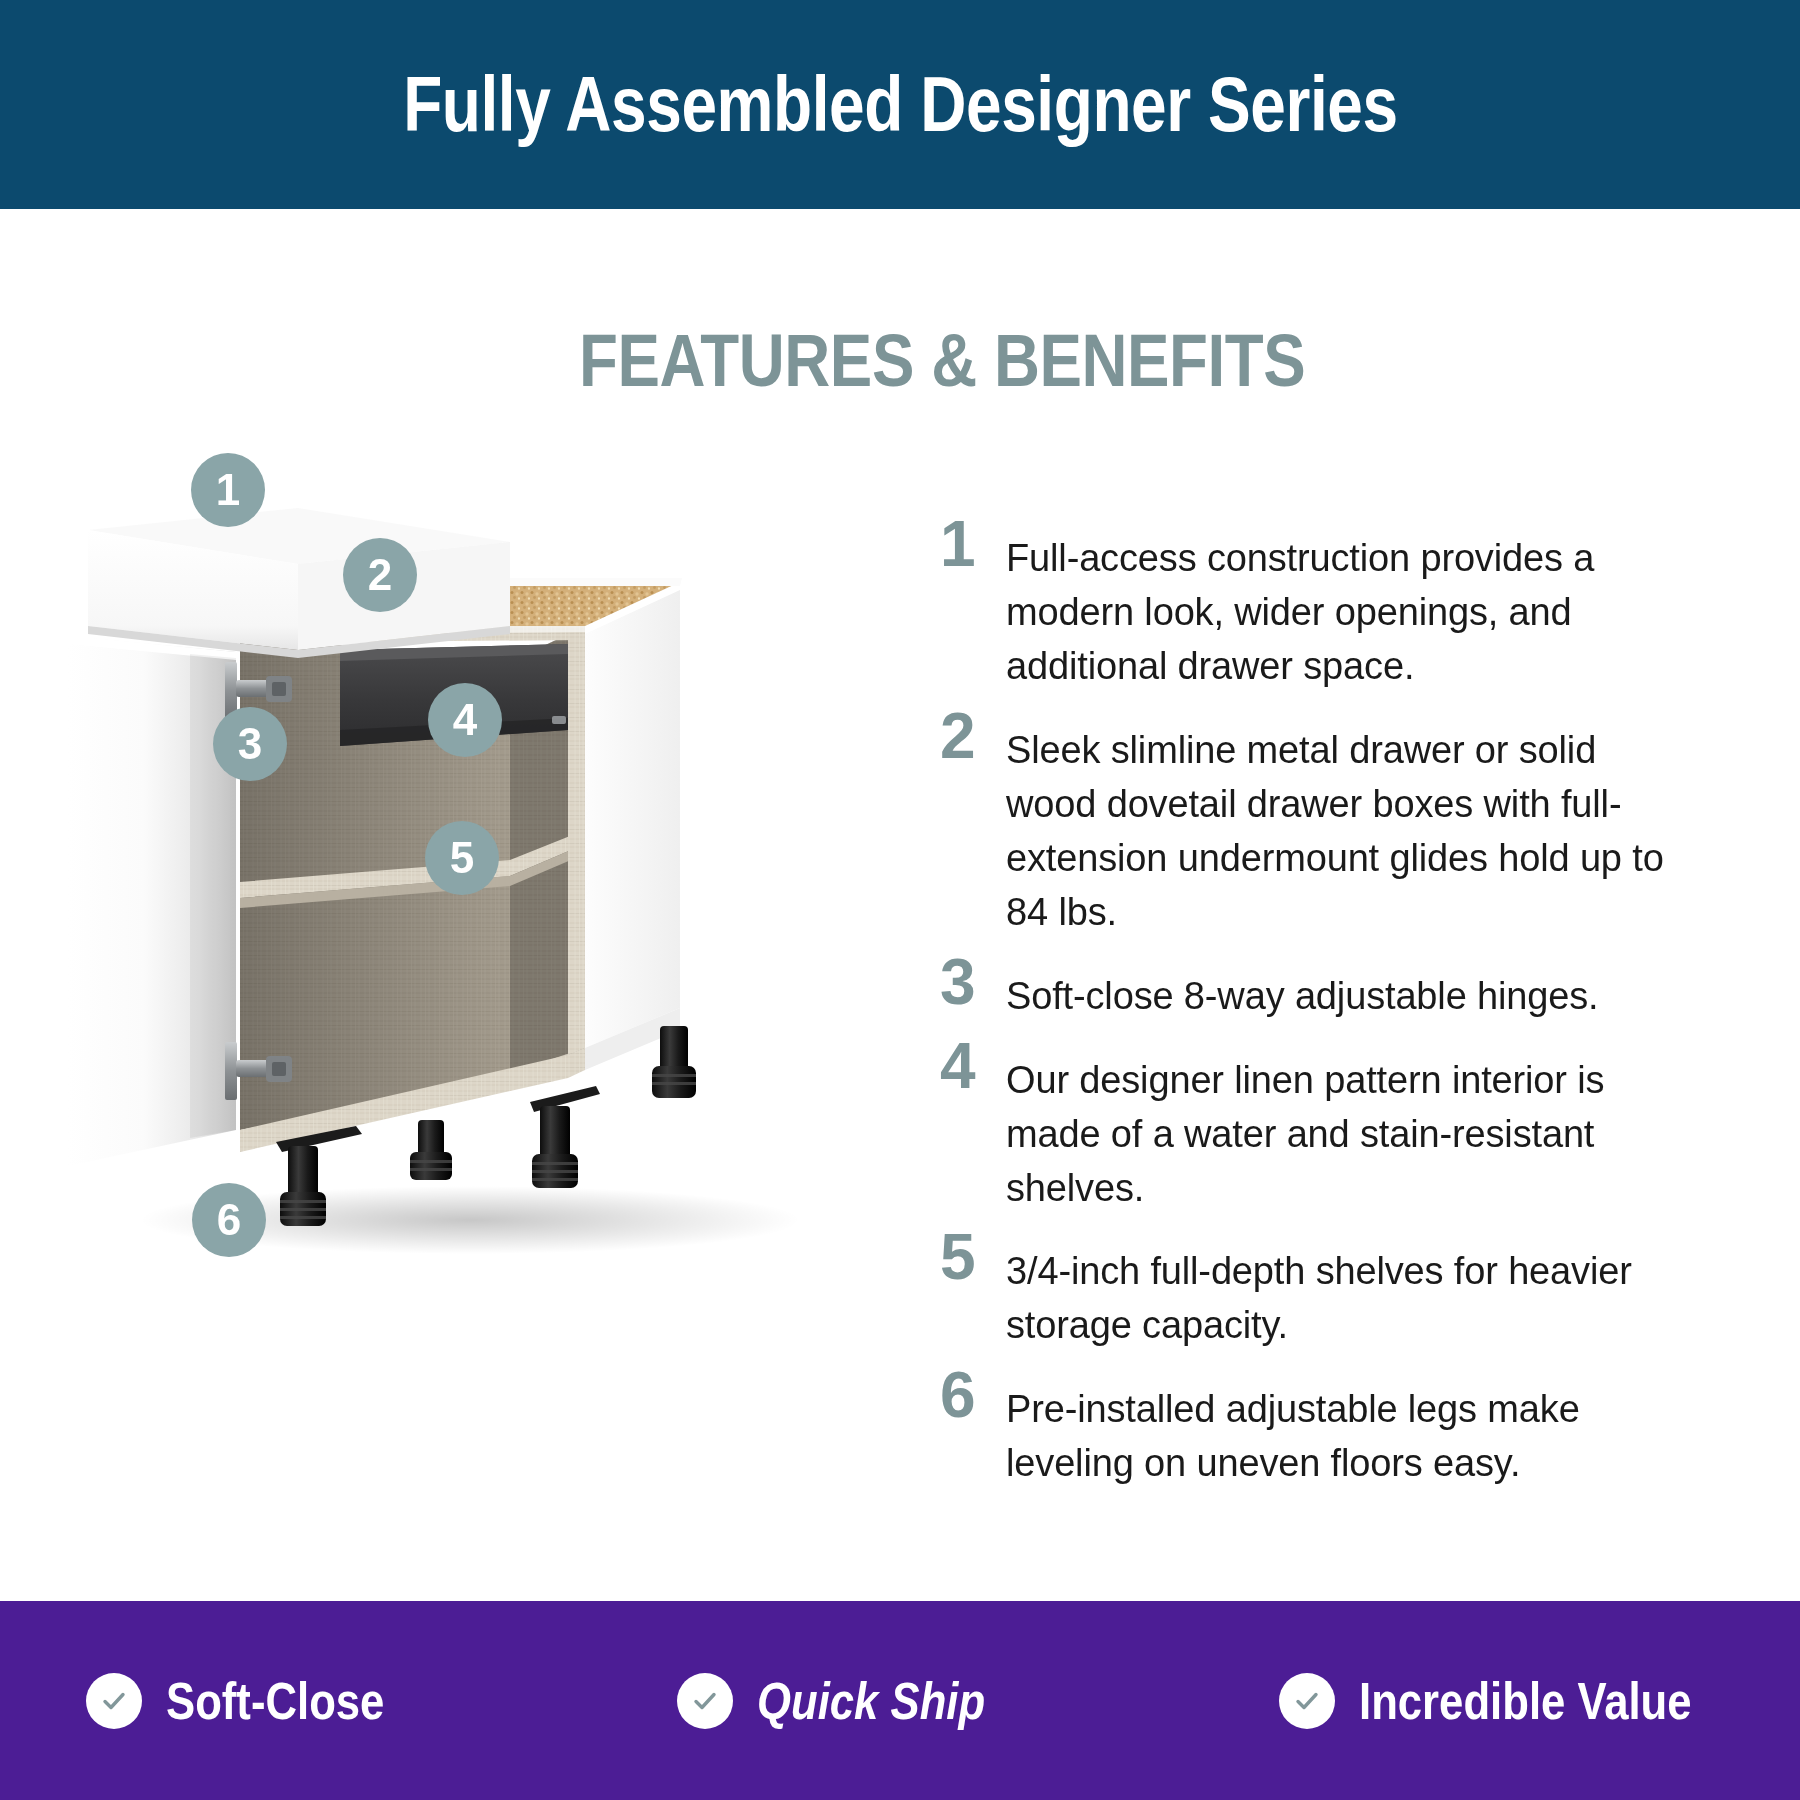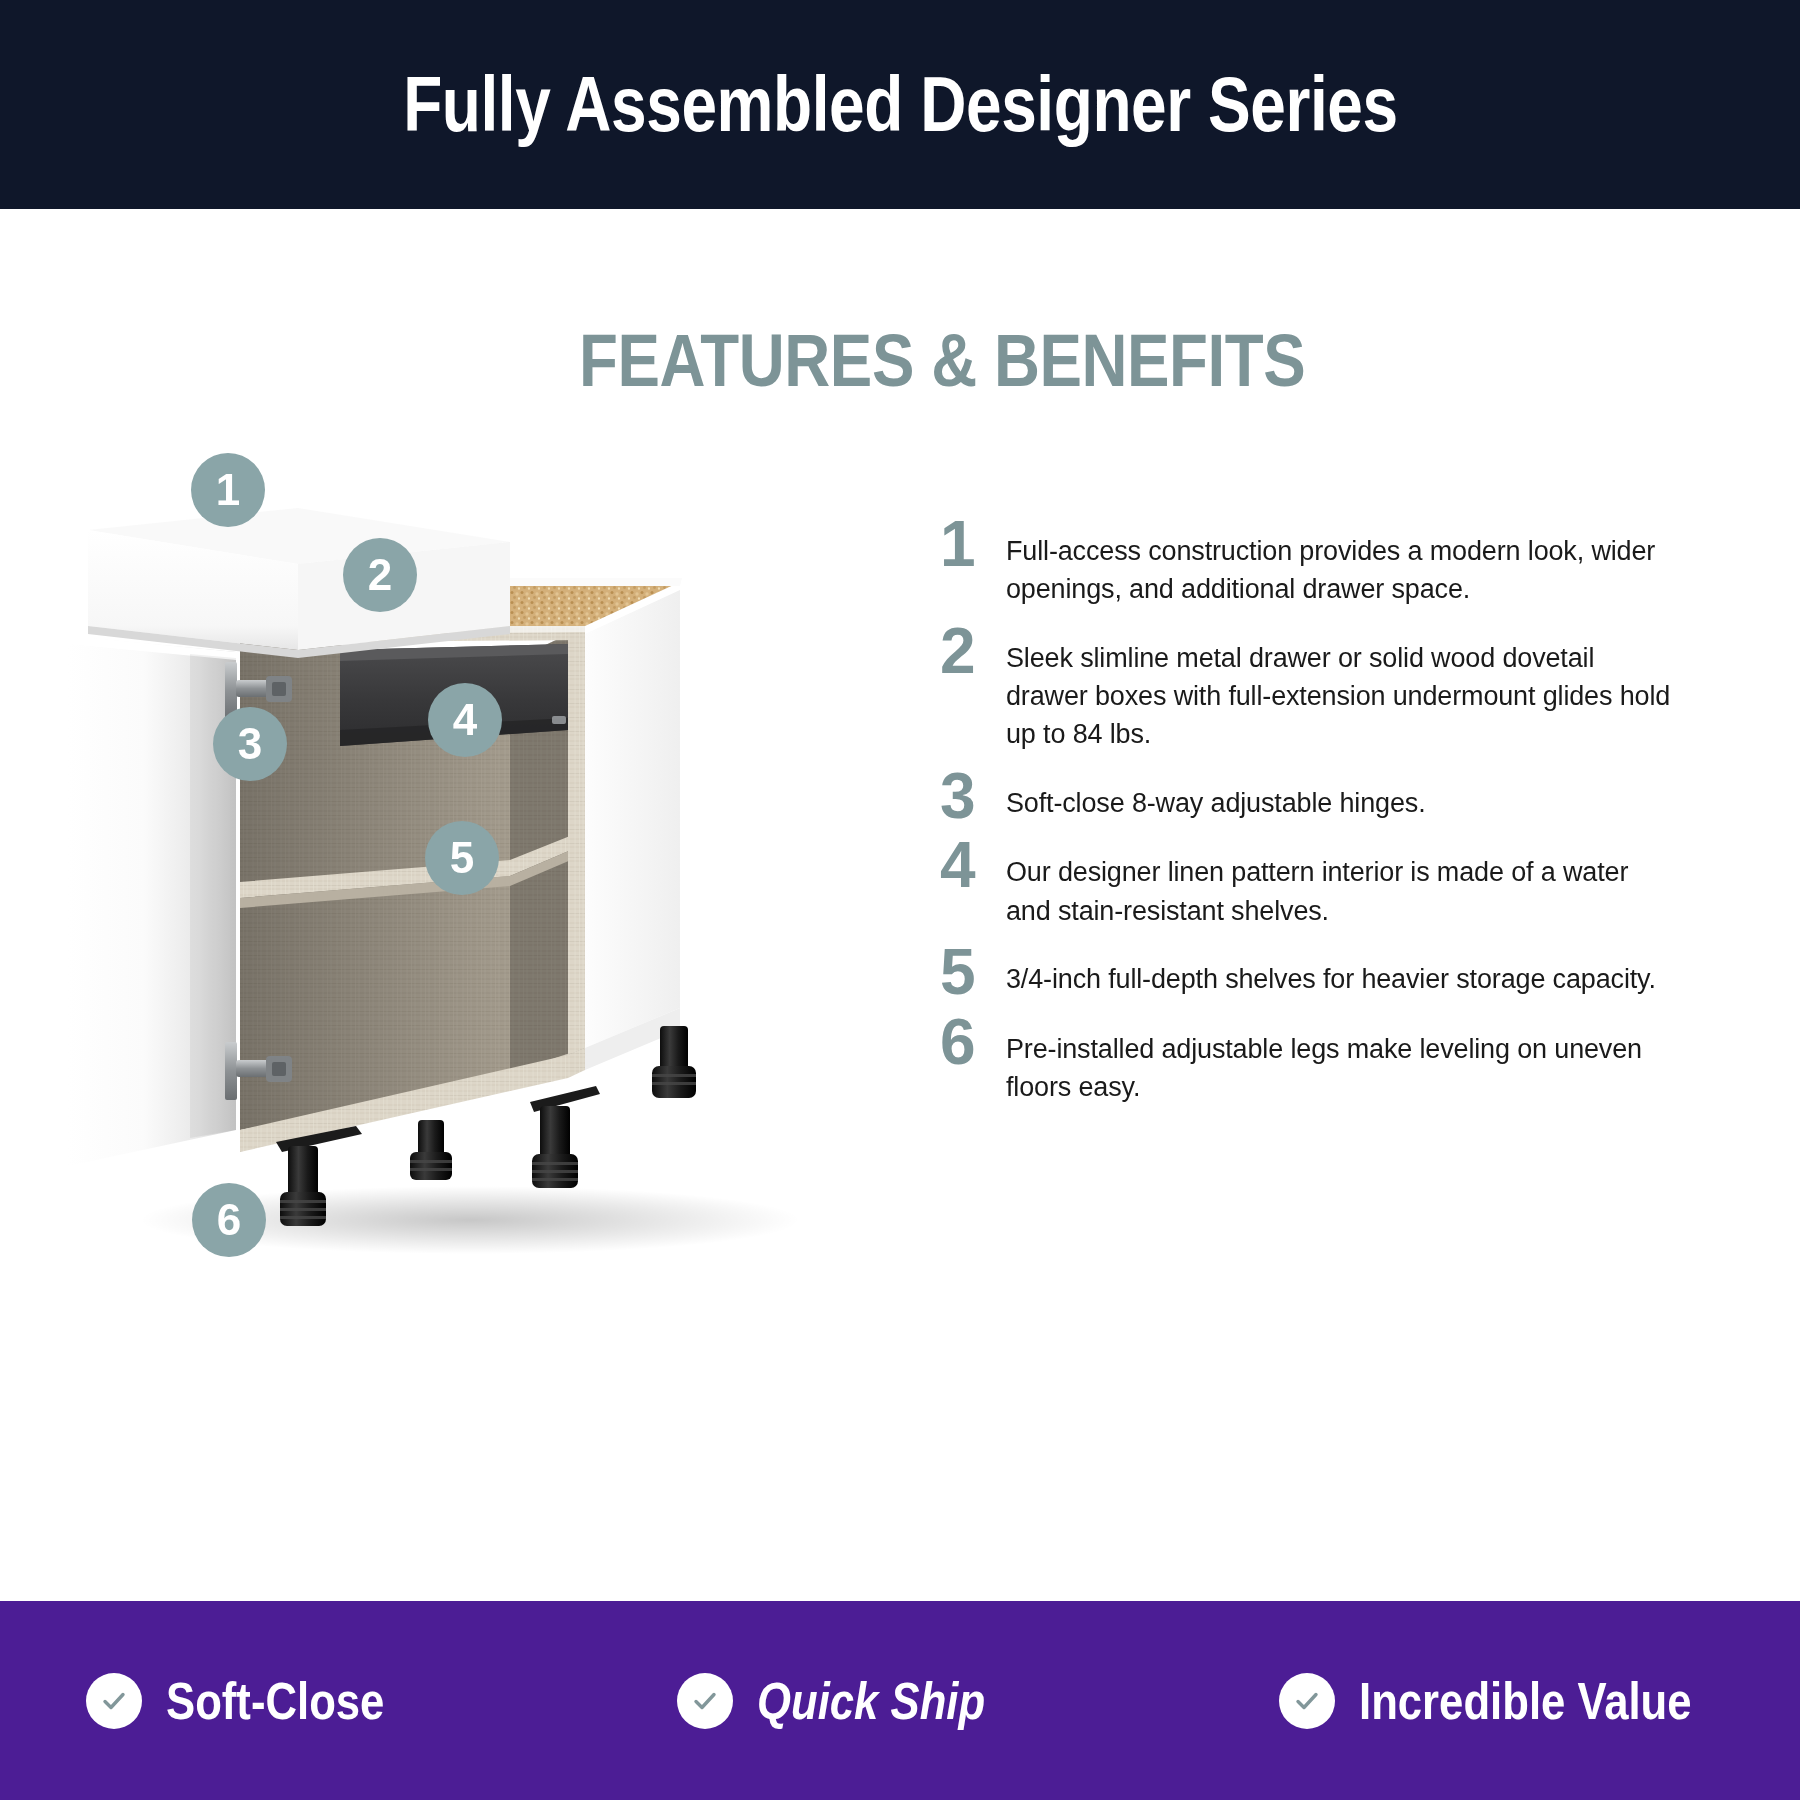--- a/index.html
+++ b/index.html
@@ -14,21 +14,21 @@
     overflow: hidden;
     position: relative;
   }
 
   
   .header-bar {
     position: absolute;
     left: 0; top: 0;
     width: 1800px;
     height: 209px;
-    background: #0f172a;
+    background: #0c4a6e;
     display: flex;
     align-items: center;
     justify-content: center;
   }
   .header-title {
     color: #ffffff;
     font-size: 78px;
     font-weight: 700;
     letter-spacing: -0.5px;
     transform: scaleX(0.82);
@@ -74,21 +74,21 @@
     font-size: 64px;
     line-height: 0.84;
     font-weight: 700;
     font-family: "Liberation Sans", sans-serif;
     text-align: left;
     margin-top: -6px;
   }
   .feature-text {
     flex: 1 1 auto;
     color: #1a1a1a;
-    font-size: 27px;
+    font-size: 38px;
     line-height: 1.42;
     font-family: "Liberation Sans", sans-serif;
     letter-spacing: -0.15px;
     padding-top: 8px;
   }
 
   
   .footer-bar {
     position: absolute;
     left: 0; top: 1601px;

